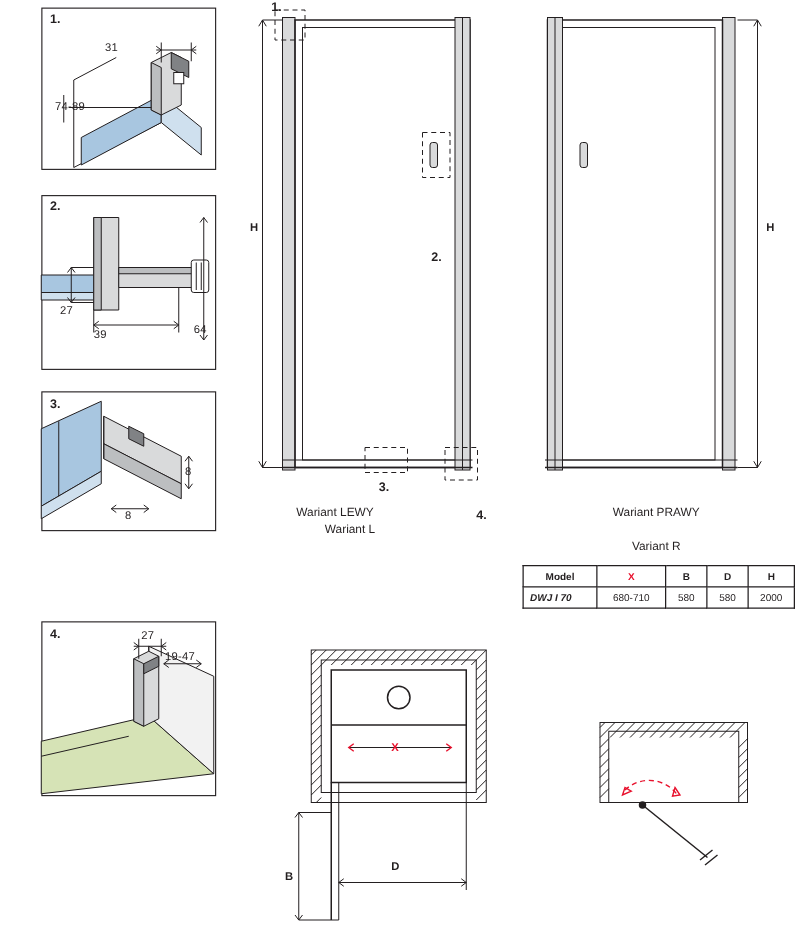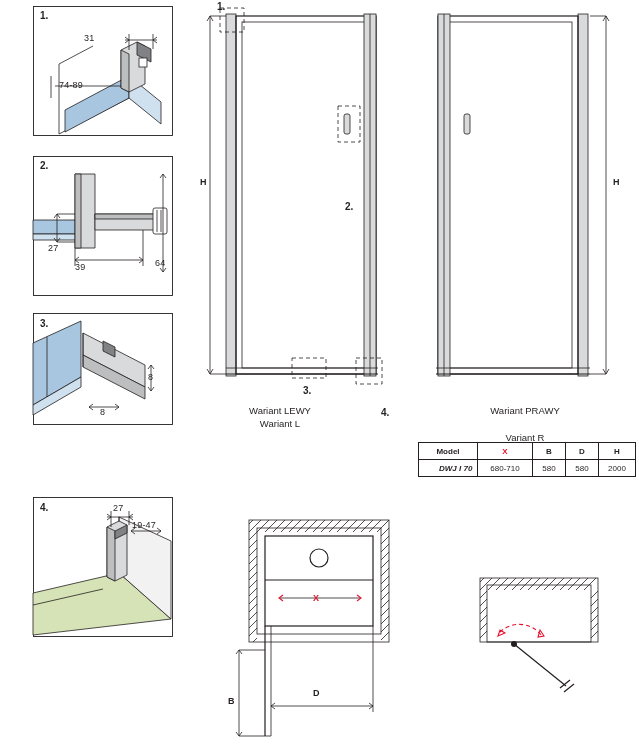--- a/index.html
+++ b/index.html
@@ -21,21 +21,21 @@
   .fillwhite{fill:#ffffff;stroke:#231f20;stroke-width:.8;}
   .fillblue{fill:#a8c6e0;stroke:#231f20;stroke-width:.8;}
   .fillblue2{fill:#cfe0ee;stroke:#231f20;stroke-width:.8;}
   .fillgreen{fill:#d6e3b6;stroke:#231f20;stroke-width:.8;}
   .red{stroke:#e8112d;fill:none;stroke-width:1.1;}
   .redtxt{fill:#e8112d;}
   
   table{border-collapse:collapse;font-size:8px;}
   table td,table th{border:.8px solid #231f20;padding:2px 3px;text-align:center;height:12px;}
   th{font-weight:bold;}
-  td.model{font-weight:bold;font-style:italic;text-align:left;padding-left:20px;}
+  td.model{font-weight:bold;font-style:italic;text-align:left;padding-left:5px;}
   .xcol{color:#e8112d;font-weight:bold;}
 </style>
 </head>
 <body>
 
 <div class="abs" style="left:33px;top:6px;">
   <svg width="140" height="130" viewBox="0 0 140 130">
     <rect class="box" x="0.5" y="0.5" width="139" height="129"></rect>
 
     <path class="ln thin" d="M26 128 L26 58 L60 40"></path>
@@ -53,21 +53,21 @@
     <line class="ln thin" x1="120" y1="28" x2="120" y2="43"></line>
     <line class="ln thin" x1="92" y1="34" x2="124" y2="34"></line>
     <path class="ln thin" d="M92 31 L96 34 L92 37"></path>
     <path class="ln thin" d="M124 31 L120 34 L124 37"></path>
     <line class="ln thin" x1="22" y1="80" x2="88" y2="80" stroke-dasharray="0"></line>
     <line class="ln thin" x1="18" y1="70" x2="18" y2="92"></line>
   </svg>
 </div>
 <div class="abs num" style="left:40px;top:10px;">1.</div>
 <div class="abs lbl" style="left:84px;top:33px;">31</div>
-<div class="abs lbl" style="left:44px;top:80px;margin-left:15px;">74-89</div>
+<div class="abs lbl" style="left:44px;top:80px;">74-89</div>
 
 <div class="abs" style="left:33px;top:156px;">
   <svg width="140" height="140" viewBox="0 0 140 140">
     <rect class="box" x="0.5" y="0.5" width="139" height="139"></rect>
 
     <polygon class="fillblue" points="0,64 56,64 56,78 0,78"></polygon>
     <polygon class="fillblue2" points="0,78 56,78 56,84 0,84"></polygon>
 
     <polygon class="fillgray" points="42,18 62,18 62,92 42,92"></polygon>
     <polygon class="fillgray2" points="42,18 48,18 48,92 42,92"></polygon>
@@ -181,21 +181,21 @@
     <rect class="ln dash" x="142" y="100" width="22" height="36"></rect>
     <rect class="ln dash" x="96" y="352" width="34" height="20"></rect>
     <rect class="ln dash" x="160" y="352" width="26" height="26"></rect>
   </svg>
 </div>
 <div class="abs num" style="left:217px;top:1px;">1.</div>
 <div class="abs num" style="left:345px;top:201px;">2.</div>
 <div class="abs num" style="left:303px;top:385px;">3.</div>
 <div class="abs num" style="left:381px;top:407px;">4.</div>
 <div class="abs lbl-b" style="left:200px;top:177px;">H</div>
-<div class="abs cap" style="left:200px;top:404px;width:160px;">Wariant LEWY</div>
+<div class="abs cap" style="left:188px;top:404px;width:160px;">Wariant LEWY</div>
 <div class="abs cap" style="left:200px;top:417px;width:160px;">Wariant L</div>
 
 <div class="abs" style="left:418px;top:6px;">
   <svg width="210" height="400" viewBox="0 0 210 400">
     <rect class="fillgray" x="160" y="8" width="10" height="362"></rect>
     <rect class="ln med" x="20" y="10" width="140" height="358"></rect>
     <rect class="ln thin" x="28" y="16" width="126" height="346"></rect>
     <rect class="fillgray" x="20" y="8" width="12" height="362"></rect>
     <line class="ln thin" x1="26" y1="8" x2="26" y2="370"></line>
     <line class="ln med" x1="18" y1="368" x2="172" y2="368"></line>
@@ -205,21 +205,21 @@
     <path class="ln thin" d="M185 15 L188 10 L191 15"></path>
     <path class="ln thin" d="M185 363 L188 368 L191 363"></path>
     <line class="ln thin" x1="172" y1="10" x2="188" y2="10"></line>
     <line class="ln thin" x1="172" y1="368" x2="188" y2="368"></line>
   </svg>
 </div>
 <div class="abs lbl-b" style="left:613px;top:177px;">H</div>
 <div class="abs cap" style="left:440px;top:404px;width:170px;">Wariant PRAWY</div>
 <div class="abs cap" style="left:440px;top:431px;width:170px;">Variant R</div>
 
-<div class="abs" style="left:418px;top:442px;">
+<div class="abs" style="left:418px;top:452px;">
   <table>
     <thead>
       <tr>
         <th style="width:52px;">Model</th>
         <th style="width:48px;" class="xcol">X</th>
         <th style="width:26px;">B</th>
         <th style="width:26px;">D</th>
         <th style="width:30px;">H</th>
       </tr>
     </thead>

